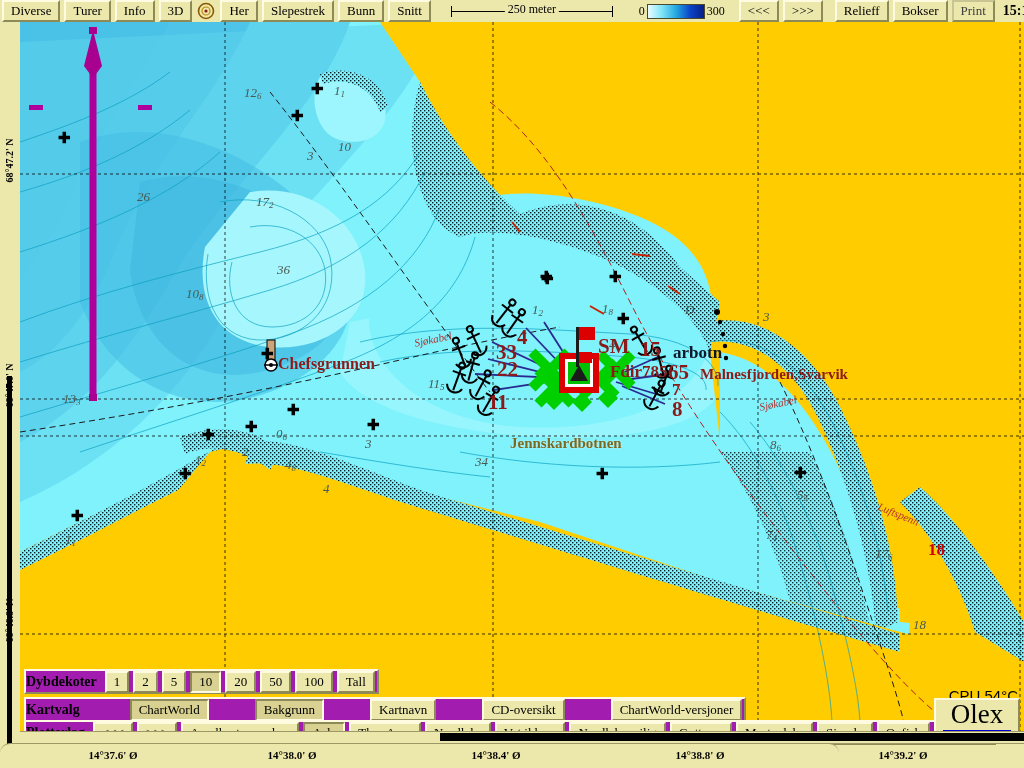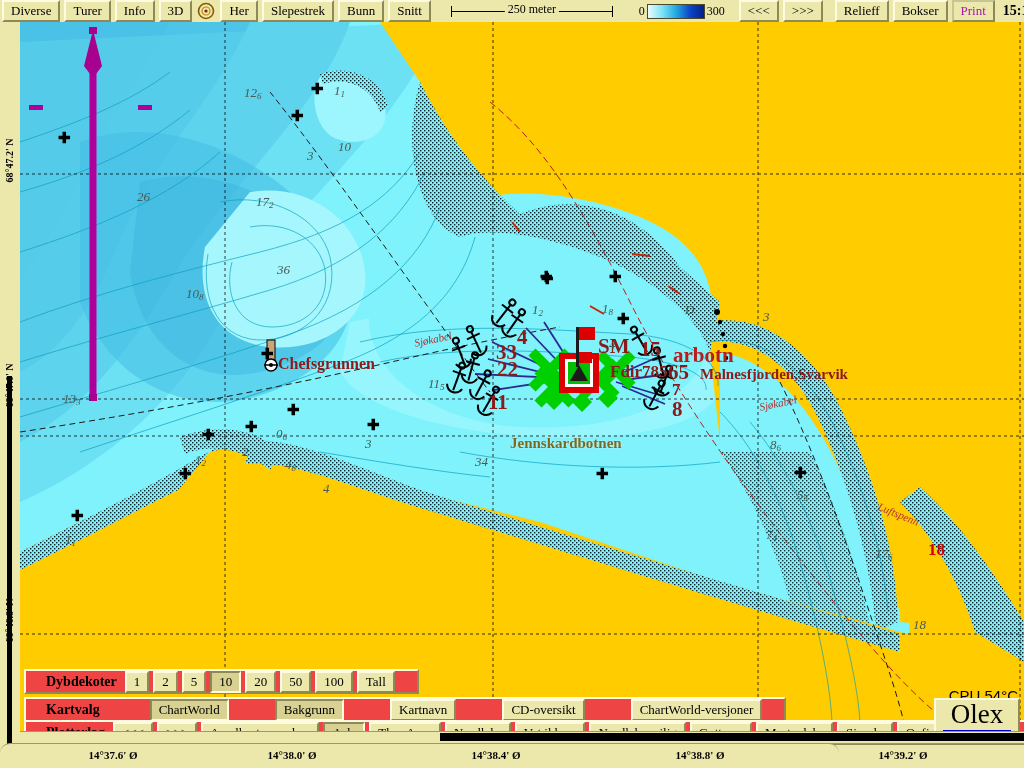--- a/index.html
+++ b/index.html
@@ -17,21 +17,21 @@
     font-size:13px;line-height:15px;color:#000;
     padding:1px 7px 2px 7px;
     margin:0 2px;
     white-space:nowrap;
     cursor:default;
   }
   .btn.sel{
     background:#d8d191;
     border-color:#8e8a58 #fffbe0 #fffbe0 #8e8a58;
   }
-  .btn.print{color:#a21caf;border-color:#c8c493 #8e8a58 #8e8a58 #c8c493;}
+  .btn.print{color:#404040;border-color:#c8c493 #8e8a58 #8e8a58 #c8c493;}
   .lbl{font-weight:bold;font-size:14px;color:#000;
        font-family:"Liberation Serif",serif;}
 
   
   #toolbar{position:absolute;left:0;top:0;width:1024px;height:22px;
            background:#ece7ab;display:flex;align-items:center;
            border-bottom:1px solid #9c9868;}
   #scalebar{display:flex;align-items:center;margin-left:18px;}
   .scale-line{position:relative;width:162px;height:11px;}
   .scale-line:before{content:"";position:absolute;left:0;right:0;top:5px;
@@ -65,44 +65,44 @@
   .lonlab{position:absolute;top:5px;font-size:11px;font-weight:bold;
           transform:translateX(-50%);white-space:nowrap;}
   #scrollh{position:absolute;left:20px;bottom:24px;width:1004px;height:11px;
      background:#ece7ab;border-top:1px solid #9c9868;border-bottom:1px solid #9c9868;}
   #scrollh .thumb{position:absolute;left:420px;top:1px;width:760px;height:8px;
      background:#000;}
   #scrollv{position:absolute;left:7px;top:22px;width:11px;height:722px;}
 
   
   .panelrow{position:absolute;display:flex;align-items:center;
-     background:#ef4444;
+     background:#a21caf;
      border:2px solid;border-color:#fffbe0 #8e8a58 #8e8a58 #fffbe0;
-     height:21px;padding:0 20px;}
+     height:21px;padding:0 0;}
   #rowdybde{left:24px;top:669px;}
   #rowkart{left:24px;top:697px;gap:42px;}
   #rowplotter{left:24px;top:720px;}
 
   
   #olex{position:absolute;right:4px;bottom:26px;width:82px;height:40px;
      background:#ece7ab;border:2px solid;
      border-color:#fffbe0 #8e8a58 #8e8a58 #fffbe0;
      text-align:center;}
   #olex .txt{font-size:27px;line-height:27px;font-family:"Liberation Serif",serif;
      color:#000;margin-top:1px;}
   #olex .bar{width:68px;height:4px;background:#0000d0;margin:2px auto 0;}
   #cputemp{position:absolute;right:6px;bottom:64px;font-size:15px;color:#000;
      font-family:"Liberation Sans",sans-serif;}
 
   
   .mlab{position:absolute;white-space:nowrap;font-family:"Liberation Serif",serif;}
   .place{color:#7a6a20;font-weight:bold;font-size:15px;
          text-shadow:0 0 2px #d9f7ff;}
   .feat{color:#b03030;font-style:italic;font-size:11px;}
-  .redname{color:#b91c1c;font-weight:bold;font-size:21px;text-align:center;}
+  .redname{color:#0f172a;font-weight:bold;font-size:17px;text-align:center;}
   .redname2{color:#8b1a1a;font-weight:bold;font-size:15px;}
   .sound{color:#4a5a52;font-size:12px;font-style:italic;}
   .sound b{font-size:13px;font-style:italic;font-weight:normal;}
   .sound .dec{font-size:9px;vertical-align:-2px;}
   .beacname{color:#8b1a1a;font-weight:bold;font-size:16px;}
   .clearnum{color:#d00000;font-weight:bold;font-size:17px;}
   .anchnum{color:#8b1a1a;font-weight:bold;font-size:21px;}
   .anchnum.sm{font-size:17px;}
 
   .plus{position:absolute;color:#000;font-size:15px;font-weight:bold;

